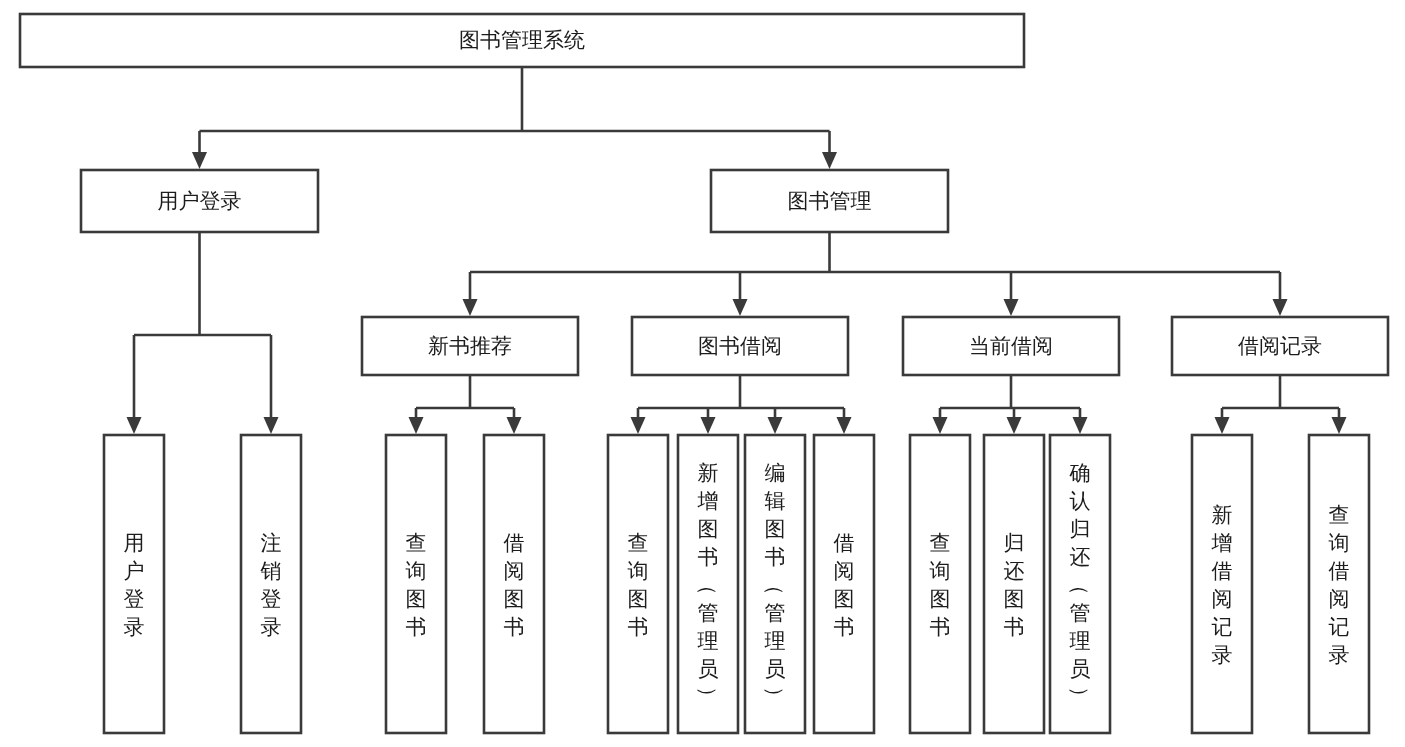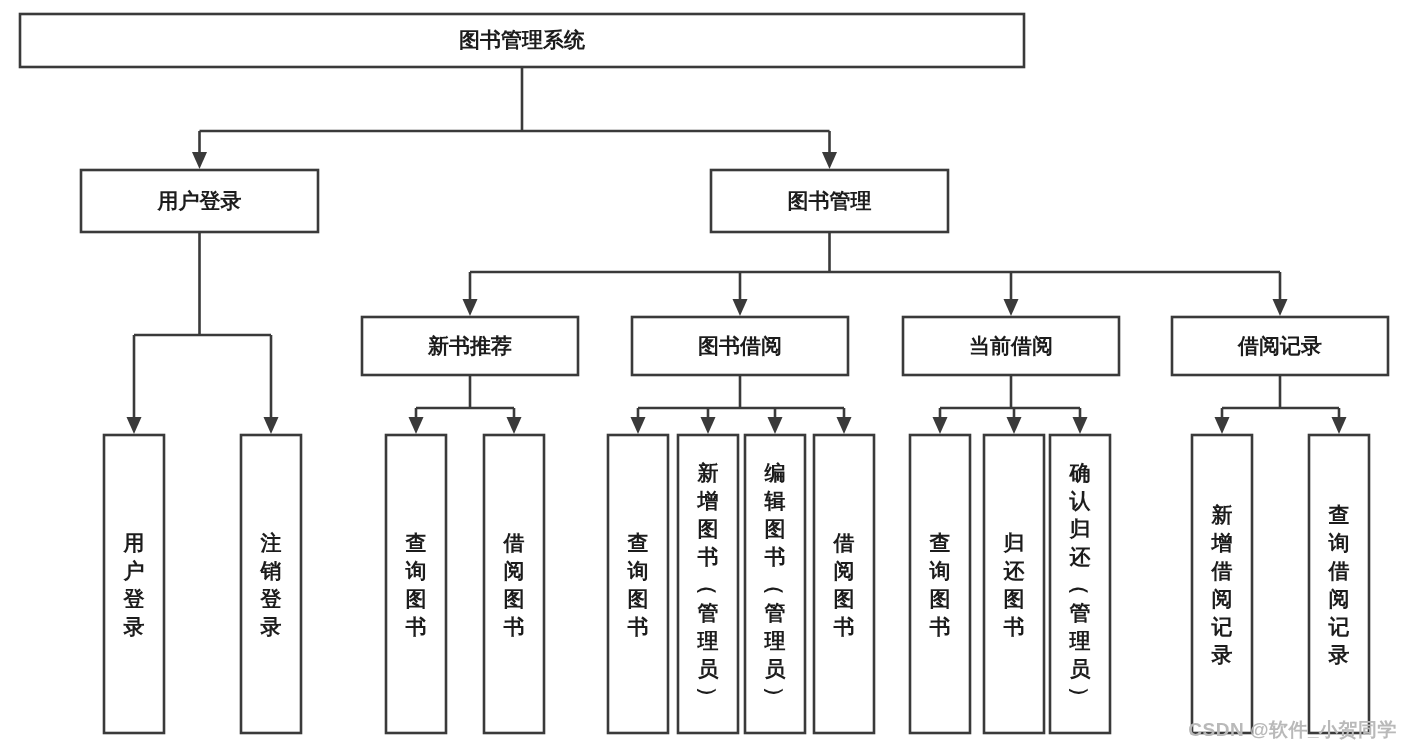--- a/index.html
+++ b/index.html
@@ -13,21 +13,20 @@
     font-family: "Liberation Sans", "DejaVu Sans", sans-serif;
     overflow: hidden;
     position: relative;
   }
   #diagram-root {
     position: absolute;
     left: 0;
     top: 0;
     width: 1405px;
     height: 747px;
-    font-weight: bold;
   }
   svg#tree-svg {
     display: block;
     width: 1405px;
     height: 747px;
   }
   .node-box {
     fill: #ffffff;
     stroke: #3a3a3a;
     stroke-width: 2.6;
@@ -305,14 +304,13 @@
             <text class="node-label-v" x="1339" y="521.84">查</text>
             <text class="node-label-v" x="1339" y="549.84">询</text>
             <text class="node-label-v" x="1339" y="577.84">借</text>
             <text class="node-label-v" x="1339" y="605.84">阅</text>
             <text class="node-label-v" x="1339" y="633.84">记</text>
             <text class="node-label-v" x="1339" y="661.84">录</text>
           </g>
         </g>
       </g>
   </svg>
-  <div class="watermark">CSDN @软件_小贺同学</div>
 </div>
 
 </body></html>

